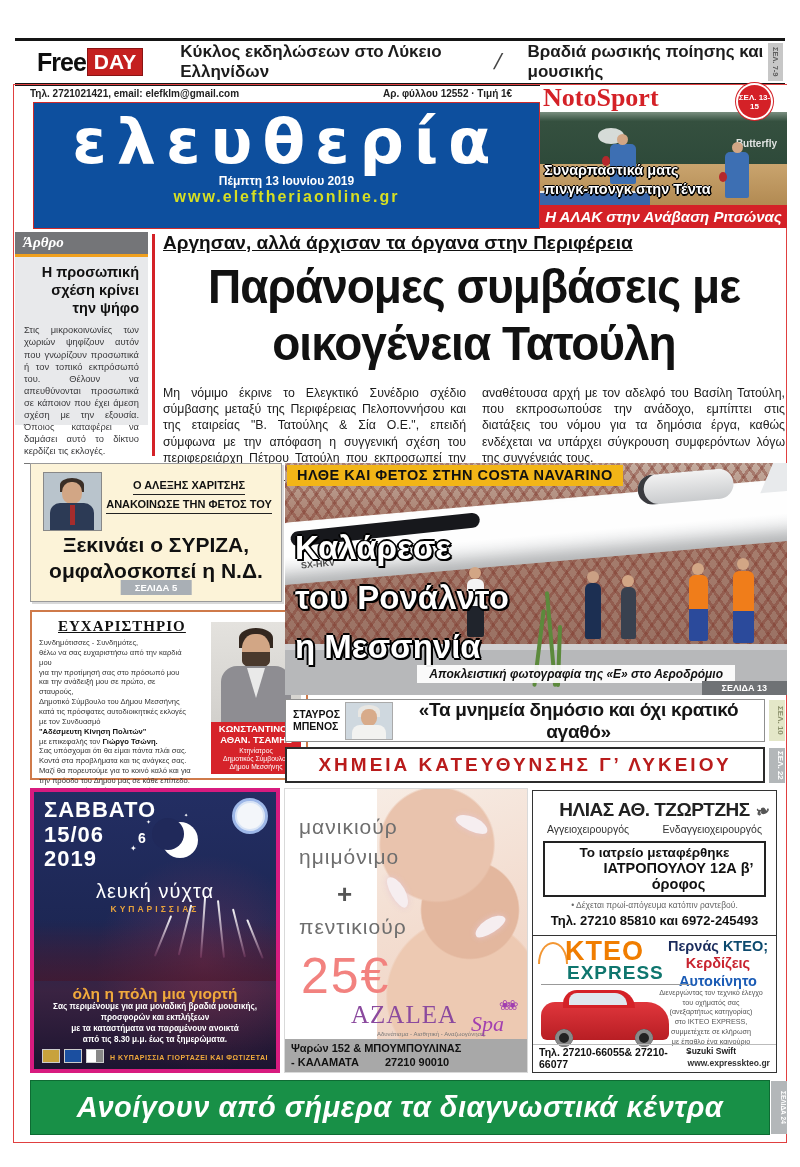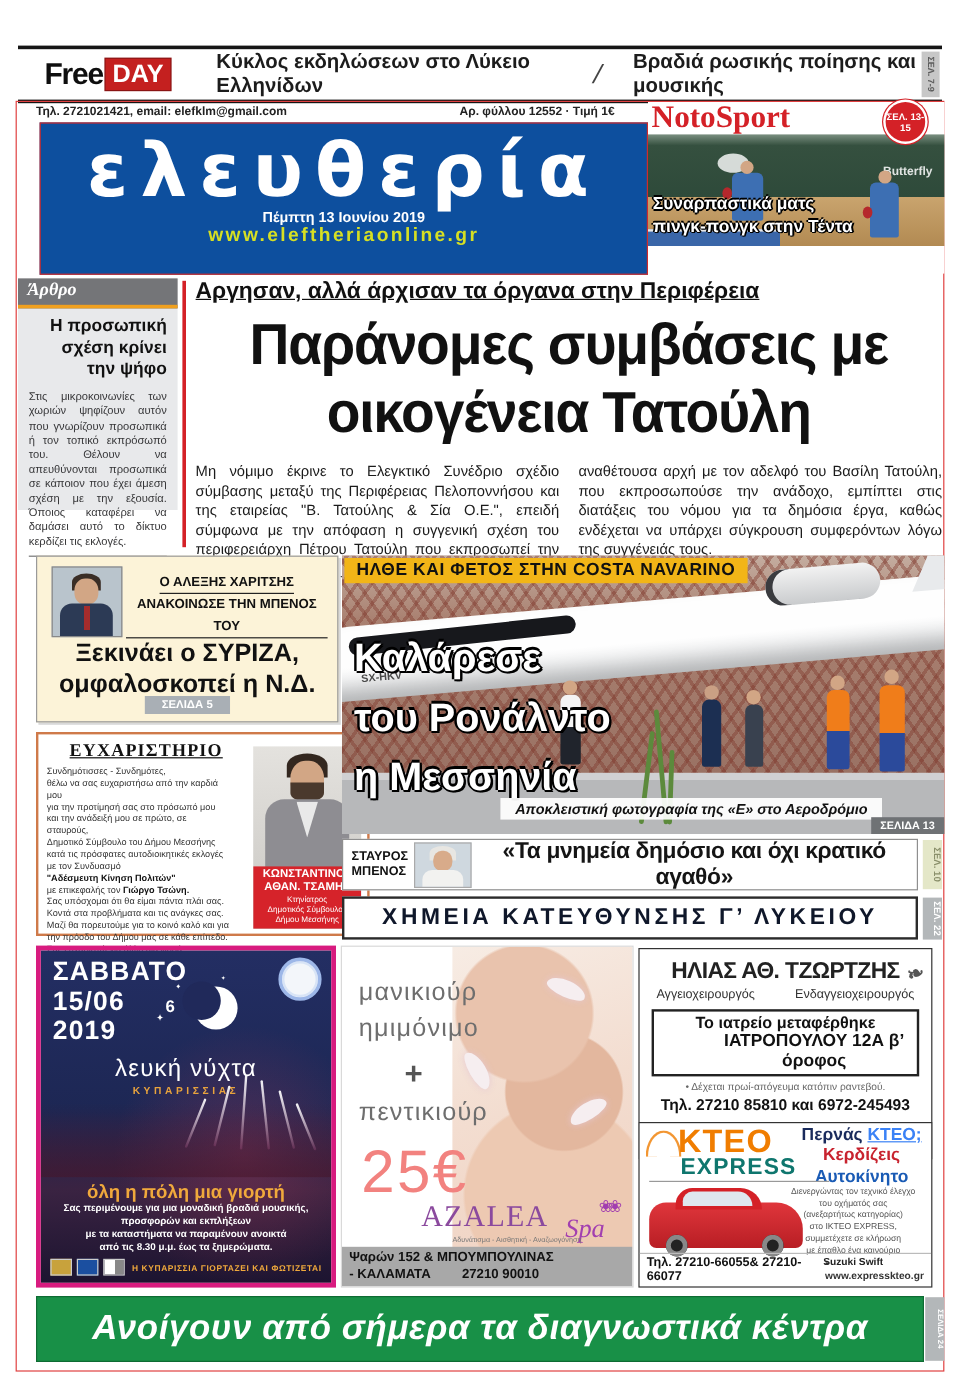--- a/index.html
+++ b/index.html
@@ -83,21 +83,21 @@
   .sz-face{position:absolute;left:18px;top:9px;width:20px;height:22px;border-radius:45%;background:#d2a685;}
   .sz-suit{position:absolute;left:6px;top:30px;width:44px;height:27px;border-radius:10px 10px 0 0;background:#2c3a55;}
   .sz-tie{position:absolute;left:26px;top:32px;width:5px;height:20px;background:#a52c2c;}
   .sz-kicker{position:absolute;left:74px;top:12px;width:168px;text-align:center;font-size:11px;font-weight:bold;line-height:1.65;}
   .sz-kicker span{border-bottom:1.5px solid #222;display:inline-block;padding-bottom:0;}
   .sz-headline{position:absolute;left:0;top:68px;width:250px;text-align:center;font-size:21px;font-weight:bold;line-height:1.25;}
   .sz-badge{position:absolute;left:50%;transform:translateX(-50%);bottom:6px;background:#a9afb5;color:#fff;
             font-size:9.5px;font-weight:bold;padding:2px 14px;}
 
   
-  .thanks{position:absolute;left:30px;top:610px;width:278px;height:170px;background:#fff;border:2px solid #cf7a4a;box-sizing:border-box;}
+  .thanks{position:absolute;left:30px;top:610px;width:278px;height:170px;background:#fff;border:2px solid #cf7a4a;box-sizing:border-box;text-decoration:underline;}
   .th-title{font-family:"Liberation Serif",serif;font-size:15px;font-weight:bold;letter-spacing:1px;
             text-decoration:underline;margin:6px 0 3px 26px;}
   .th-body{position:absolute;left:7px;top:26px;width:152px;font-size:7.6px;line-height:1.3;color:#333;white-space:pre-line;}
   .th-body .b{font-weight:bold;color:#111;}
   .th-photo{position:absolute;right:5px;top:10px;width:90px;height:152px;background:linear-gradient(180deg,#e4e2de,#c9c7c3);overflow:hidden;}
   .th-hair{position:absolute;left:28px;top:6px;width:34px;height:20px;border-radius:50% 50% 0 0;background:#33271f;}
   .th-face{position:absolute;left:31px;top:12px;width:28px;height:32px;border-radius:45%;background:#d2a685;}
   .th-beard{position:absolute;left:31px;top:30px;width:28px;height:16px;border-radius:0 0 45% 45%;background:#4a392d;}
   .th-suit{position:absolute;left:10px;top:44px;width:70px;height:64px;border-radius:16px 16px 0 0;background:#8e8d92;}
   .th-shirt{position:absolute;left:36px;top:46px;width:18px;height:30px;background:#e9e9e9;clip-path:polygon(50% 100%,0 0,100% 0);}
@@ -124,36 +124,36 @@
   .mp-fig{position:absolute;border-radius:6px 6px 2px 2px;}
   .mp-h{position:absolute;width:12px;height:12px;border-radius:50%;background:#d2a685;}
   .mp-blade{position:absolute;background:#5c8a3c;width:4px;border-radius:3px;}
   .mp-banner{position:absolute;left:2px;top:2px;background:#f2b517;color:#111;font-size:14.5px;font-weight:800;
              padding:2px 10px 3px;letter-spacing:.5px;}
   .mp-code{position:absolute;left:16px;top:96px;font-size:9px;font-weight:bold;color:#4a4a4a;transform:rotate(-5deg);}
   .mp-overlay{position:absolute;left:10px;top:60px;font-size:33px;font-weight:800;color:#fff;line-height:1.5;
               text-shadow:-2px 0 #000,2px 0 #000,0 -2px #000,0 2px #000,2px 2px #000;}
   .mp-caption{position:absolute;right:52px;bottom:12px;background:rgba(255,255,255,.92);color:#111;
               font-size:12px;font-weight:bold;font-style:italic;padding:2px 12px;}
-  .mp-page{position:absolute;right:0;bottom:0;background:#6f7275;color:#fff;font-size:9px;font-weight:bold;padding:2px 8px;}
+  .mp-page{position:absolute;right:0;bottom:0;background:#6f7275;color:#fff;font-size:9px;font-weight:bold;padding:2px 20px;}
 
   
   .benos{position:absolute;left:285px;top:699px;width:480px;height:43px;background:#fff;border:1.5px solid #8f8f8f;
          box-sizing:border-box;display:flex;align-items:center;}
   .bn-name{font-size:10.5px;font-weight:800;line-height:1.1;padding:0 5px 0 7px;white-space:pre-line;}
   .bn-photo{position:relative;width:46px;height:36px;background:#cfd8df;overflow:hidden;flex:0 0 auto;border:1px solid #aaa;}
   .bn-hairw{position:absolute;left:12px;top:2px;width:22px;height:12px;border-radius:50% 50% 0 0;background:#e8e6e2;}
   .bn-facew{position:absolute;left:15px;top:6px;width:16px;height:17px;border-radius:45%;background:#d8ab8a;}
   .bn-shirtw{position:absolute;left:6px;top:22px;width:34px;height:14px;border-radius:8px 8px 0 0;background:#f2f2f0;}
   .bn-quote{flex:1;text-align:center;font-size:19px;font-weight:bold;color:#151515;letter-spacing:-.3px;}
 
   
   .chem{position:absolute;left:285px;top:747px;width:480px;height:36px;background:#fff;border:2px solid #2b2b2b;
         box-sizing:border-box;display:flex;align-items:center;justify-content:center;}
-  .chem span{font-size:19px;font-weight:800;letter-spacing:3px;color:#0f172a;}
+  .chem span{font-size:19px;font-weight:800;letter-spacing:3px;color:#b91c1c;}
 
   
   .vbadge{position:absolute;width:16px;writing-mode:vertical-rl;text-align:center;font-weight:bold;}
   .b10{left:769px;top:700px;height:41px;background:#e4e7c8;color:#8a8f6a;font-size:8px;}
   .b22{left:769px;top:748px;height:35px;background:#b3b7b9;color:#fff;font-size:8px;}
   .b24{left:771px;top:1081px;height:53px;background:#b3b7b9;color:#fff;font-size:6.5px;}
 
   
   .wnight{position:absolute;left:30px;top:788px;width:250px;height:285px;background:
       radial-gradient(circle at 70% 62%, rgba(180,60,90,.35), rgba(0,0,0,0) 45%),
@@ -216,21 +216,21 @@
   .dr-phone{font-size:13px;font-weight:bold;margin-top:3px;}
 
   
   .kteo{position:absolute;left:532px;top:935px;width:245px;height:138px;background:#fff;border:1.5px solid #333;
         box-sizing:border-box;overflow:hidden;}
   .kt-sketch{position:absolute;left:5px;top:6px;width:26px;height:20px;border:2px solid #f07d00;border-radius:50% 50% 0 0/100% 100% 0 0;border-bottom:none;opacity:.8;}
   .kt-brand1{position:absolute;left:32px;top:0px;font-size:27px;font-weight:800;color:#f07d00;letter-spacing:1px;}
   .kt-brand2{position:absolute;left:34px;top:26px;font-size:19px;font-weight:800;color:#0f766e;letter-spacing:1px;}
   .kt-head{position:absolute;right:8px;top:2px;text-align:center;font-weight:800;line-height:1.2;}
   .kt-h1{font-size:14.5px;color:#1a2b5c;}
-  .kt-h1 .o{color:#3b82f6;text-decoration:underline;}
+  .kt-h1 .o{color:#0c4a6e;}
   .kt-h2{font-size:14.5px;color:#c8232f;}
   .kt-h3{font-size:14.5px;color:#1a5bb5;}
   .kt-rule{position:absolute;left:8px;top:48px;width:150px;border-top:1px solid #999;}
   .kt-body{position:absolute;right:6px;top:52px;width:118px;text-align:center;font-size:7.2px;color:#555;line-height:1.35;}
   .kt-prize{font-weight:800;color:#222;font-size:8.5px;}
   .kt-car{position:absolute;left:8px;top:66px;width:128px;height:38px;background:linear-gradient(180deg,#e0363c,#b81e24);
           border-radius:14px 22px 6px 6px;}
   .kt-roof{position:absolute;left:22px;top:-12px;width:72px;height:18px;background:#d42127;border-radius:14px 18px 0 0;}
   .kt-win{position:absolute;left:28px;top:-9px;width:58px;height:12px;background:#dfe7ee;border-radius:8px 12px 0 0;}
   .kt-w1,.kt-w2{position:absolute;bottom:-7px;width:18px;height:18px;background:#222;border-radius:50%;box-shadow:inset 0 0 0 4px #888;}
@@ -282,20 +282,21 @@
       <div class="ns-player" style="left:70px;top:32px;width:26px;height:40px;background:#3d6fb3;"></div>
       <div class="ns-head" style="left:77px;top:22px;"></div>
       <div class="ns-paddle" style="left:62px;top:44px;"></div>
       <div class="ns-player" style="right:38px;top:40px;width:24px;height:46px;background:#3d6fb3;"></div>
       <div class="ns-head" style="right:44px;top:30px;"></div>
       <div class="ns-paddle" style="right:60px;top:60px;"></div>
       <div class="ns-table"></div>
       <div class="ns-overlay pre">Συναρπαστικά ματς
 πινγκ-πονγκ στην Τέντα</div>
     </div>
+    <div class="ns-bar">Η ΑΛΑΚ στην Ανάβαση Ριτσώνας</div>
   </div>
 
   <div class="arthro">
     <div class="ar-head">Άρθρο</div>
     <div class="ar-body">
       <div class="ar-title">Η προσωπική σχέση κρίνει την ψήφο</div>
       <div class="ar-text">Στις μικροκοινωνίες των χωριών ψηφίζουν αυτόν που γνωρίζουν προσωπικά ή τον τοπικό εκπρόσωπό του. Θέλουν να απευθύνονται προσωπικά σε κάποιον που έχει άμεση σχέση με την εξουσία. Όποιος καταφέρει να δαμάσει αυτό το δίκτυο κερδίζει τις εκλογές.</div>
       <div class="ar-page">ΣΕΛΙΔΑ 2</div>
     </div>
   </div>
@@ -313,21 +314,21 @@
 
   <div class="syriza">
     <div class="sz-photo">
       <div class="sz-hair"></div>
       <div class="sz-face"></div>
       <div class="sz-suit"></div>
       <div class="sz-tie"></div>
     </div>
     <div class="sz-kicker">
       <div><span>Ο ΑΛΕΞΗΣ ΧΑΡΙΤΣΗΣ</span></div>
-      <div><span>ΑΝΑΚΟΙΝΩΣΕ ΤΗΝ ΜΠΕΝΟΣ ΤΟΥ</span></div>
+      <div><span>ΑΝΑΚΟΙΝΩΣΕ ΤΗΝ ΦΕΤΟΣ ΤΟΥ</span></div>
     </div>
     <div class="sz-headline pre">Ξεκινάει ο ΣΥΡΙΖΑ,
 ομφαλοσκοπεί η Ν.Δ.</div>
     <div class="sz-badge">ΣΕΛΙΔΑ 5</div>
   </div>
 
   <div class="thanks">
     <div class="th-title">ΕΥΧΑΡΙΣΤΗΡΙΟ</div>
     <div class="th-body"><span>Συνδημότισσες - Συνδημότες,
 θέλω να σας ευχαριστήσω από την καρδιά μου

